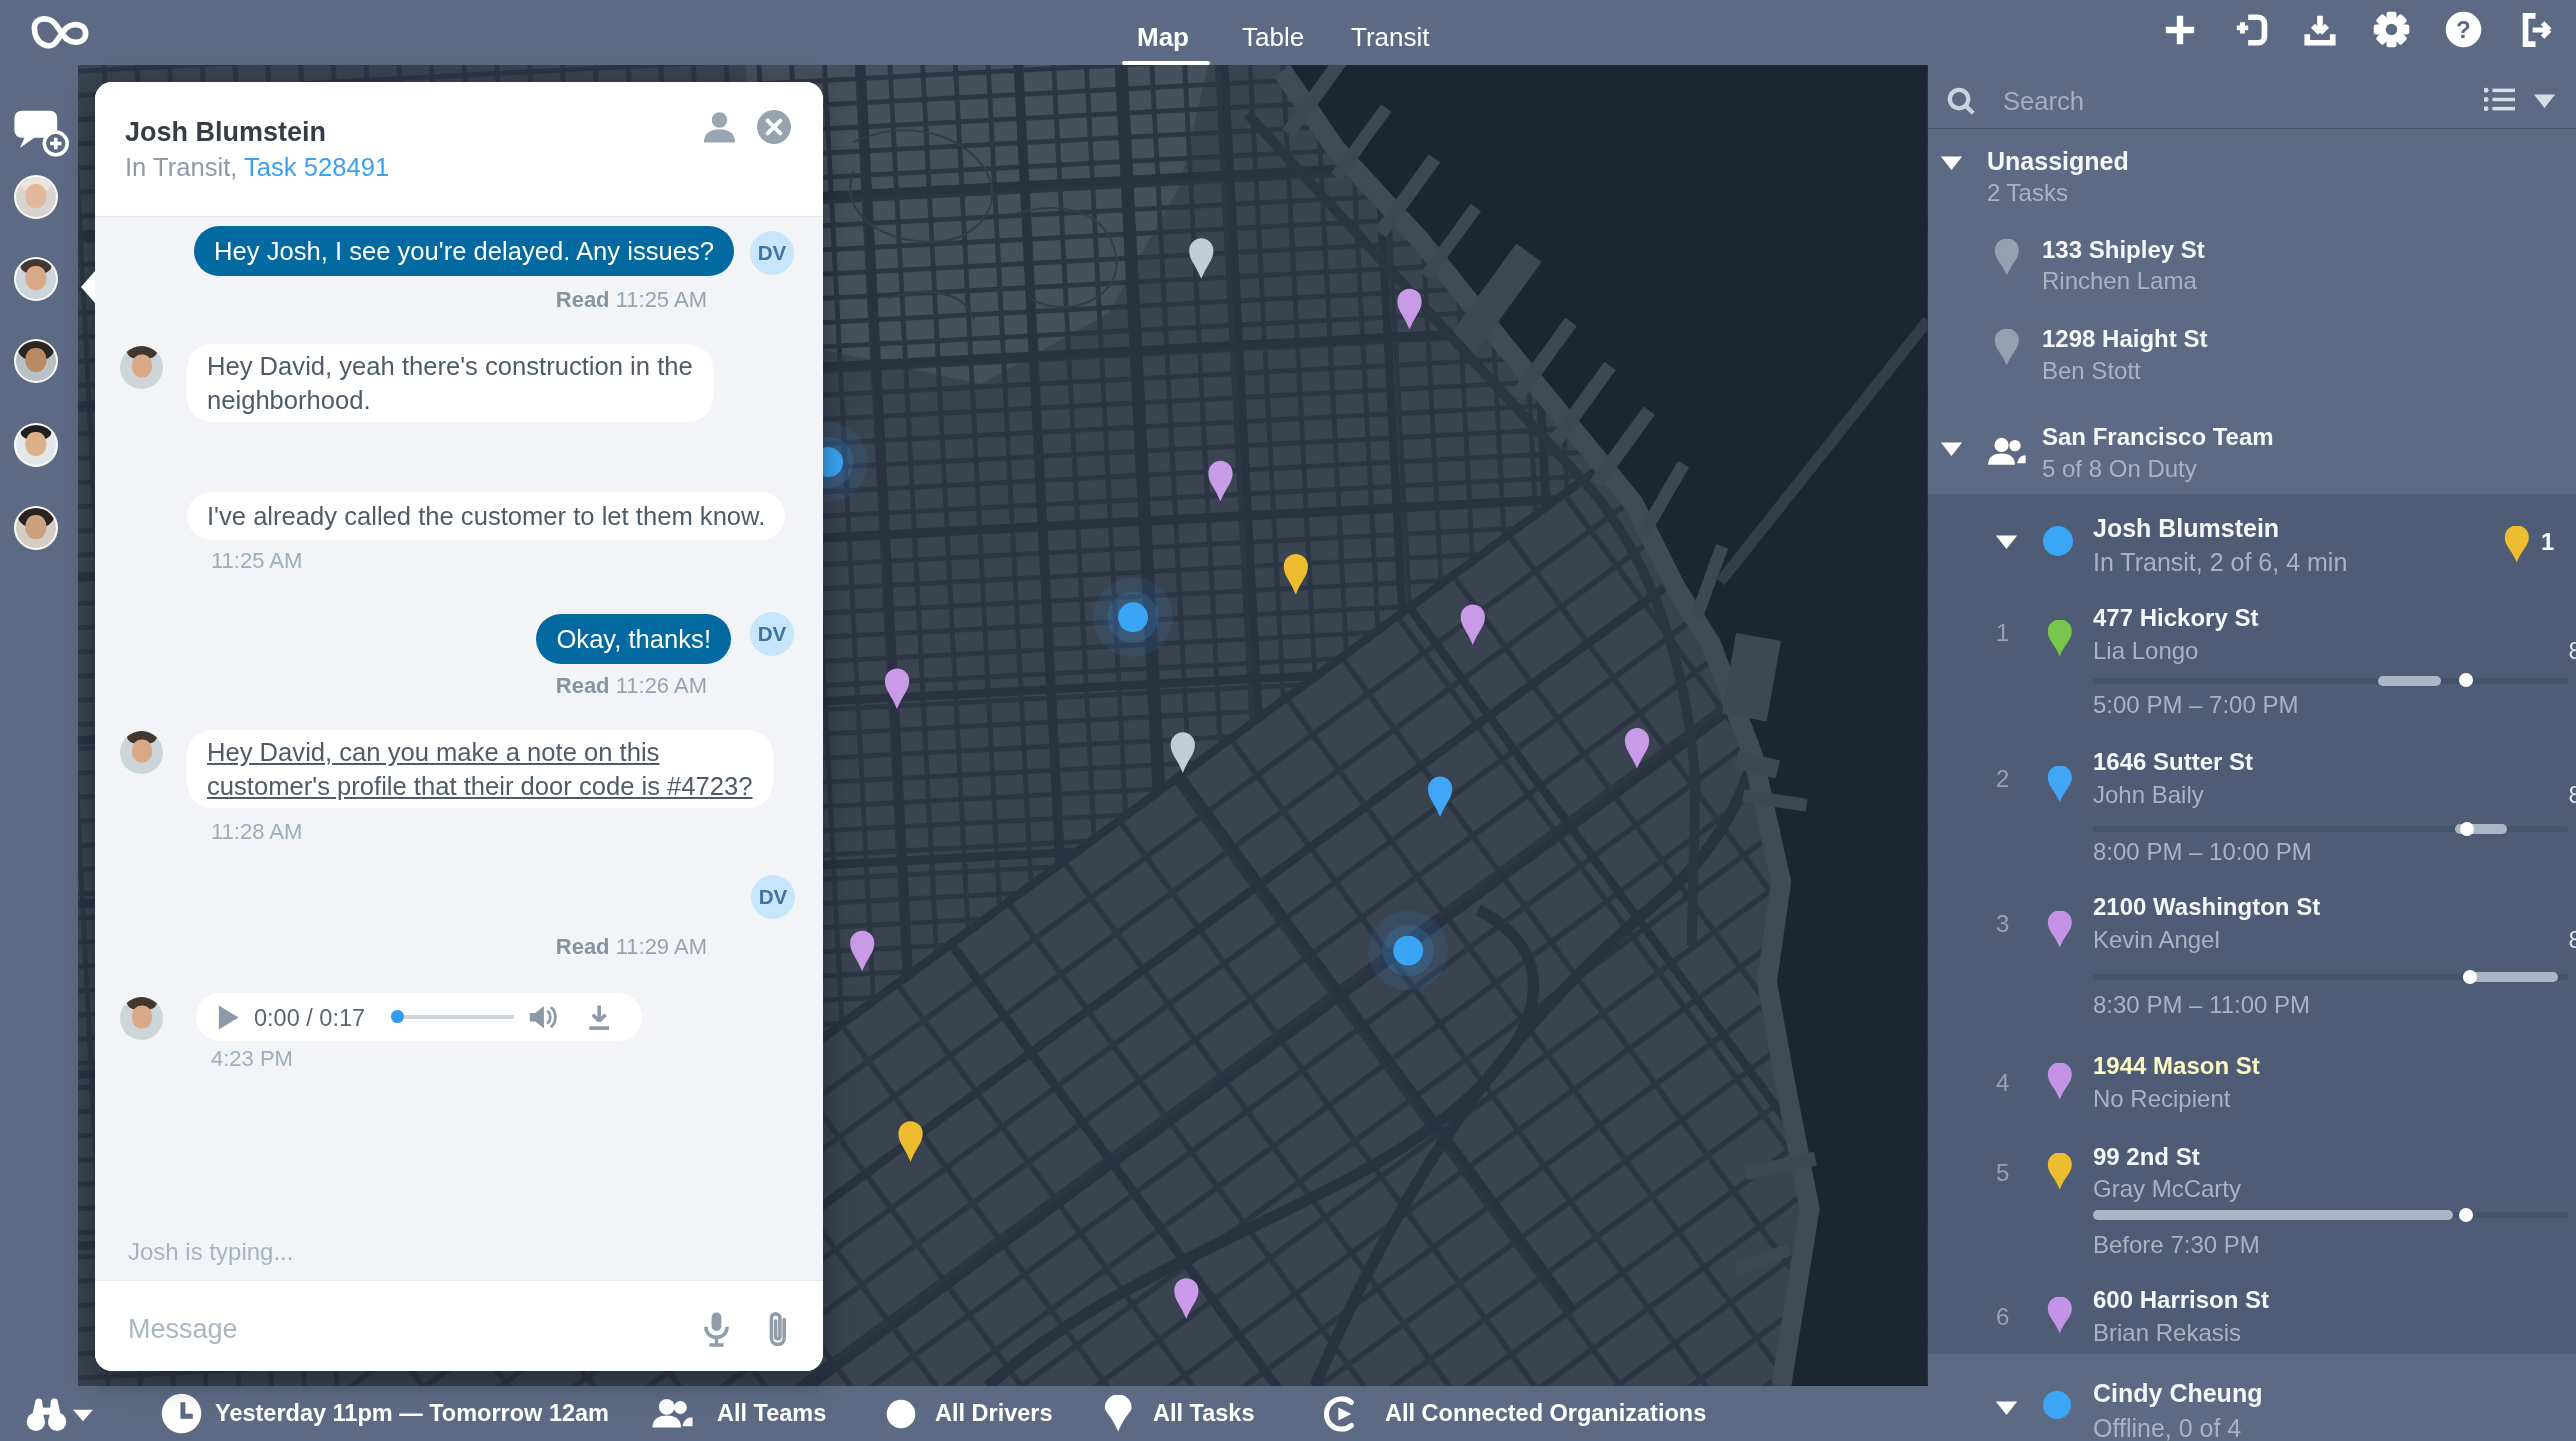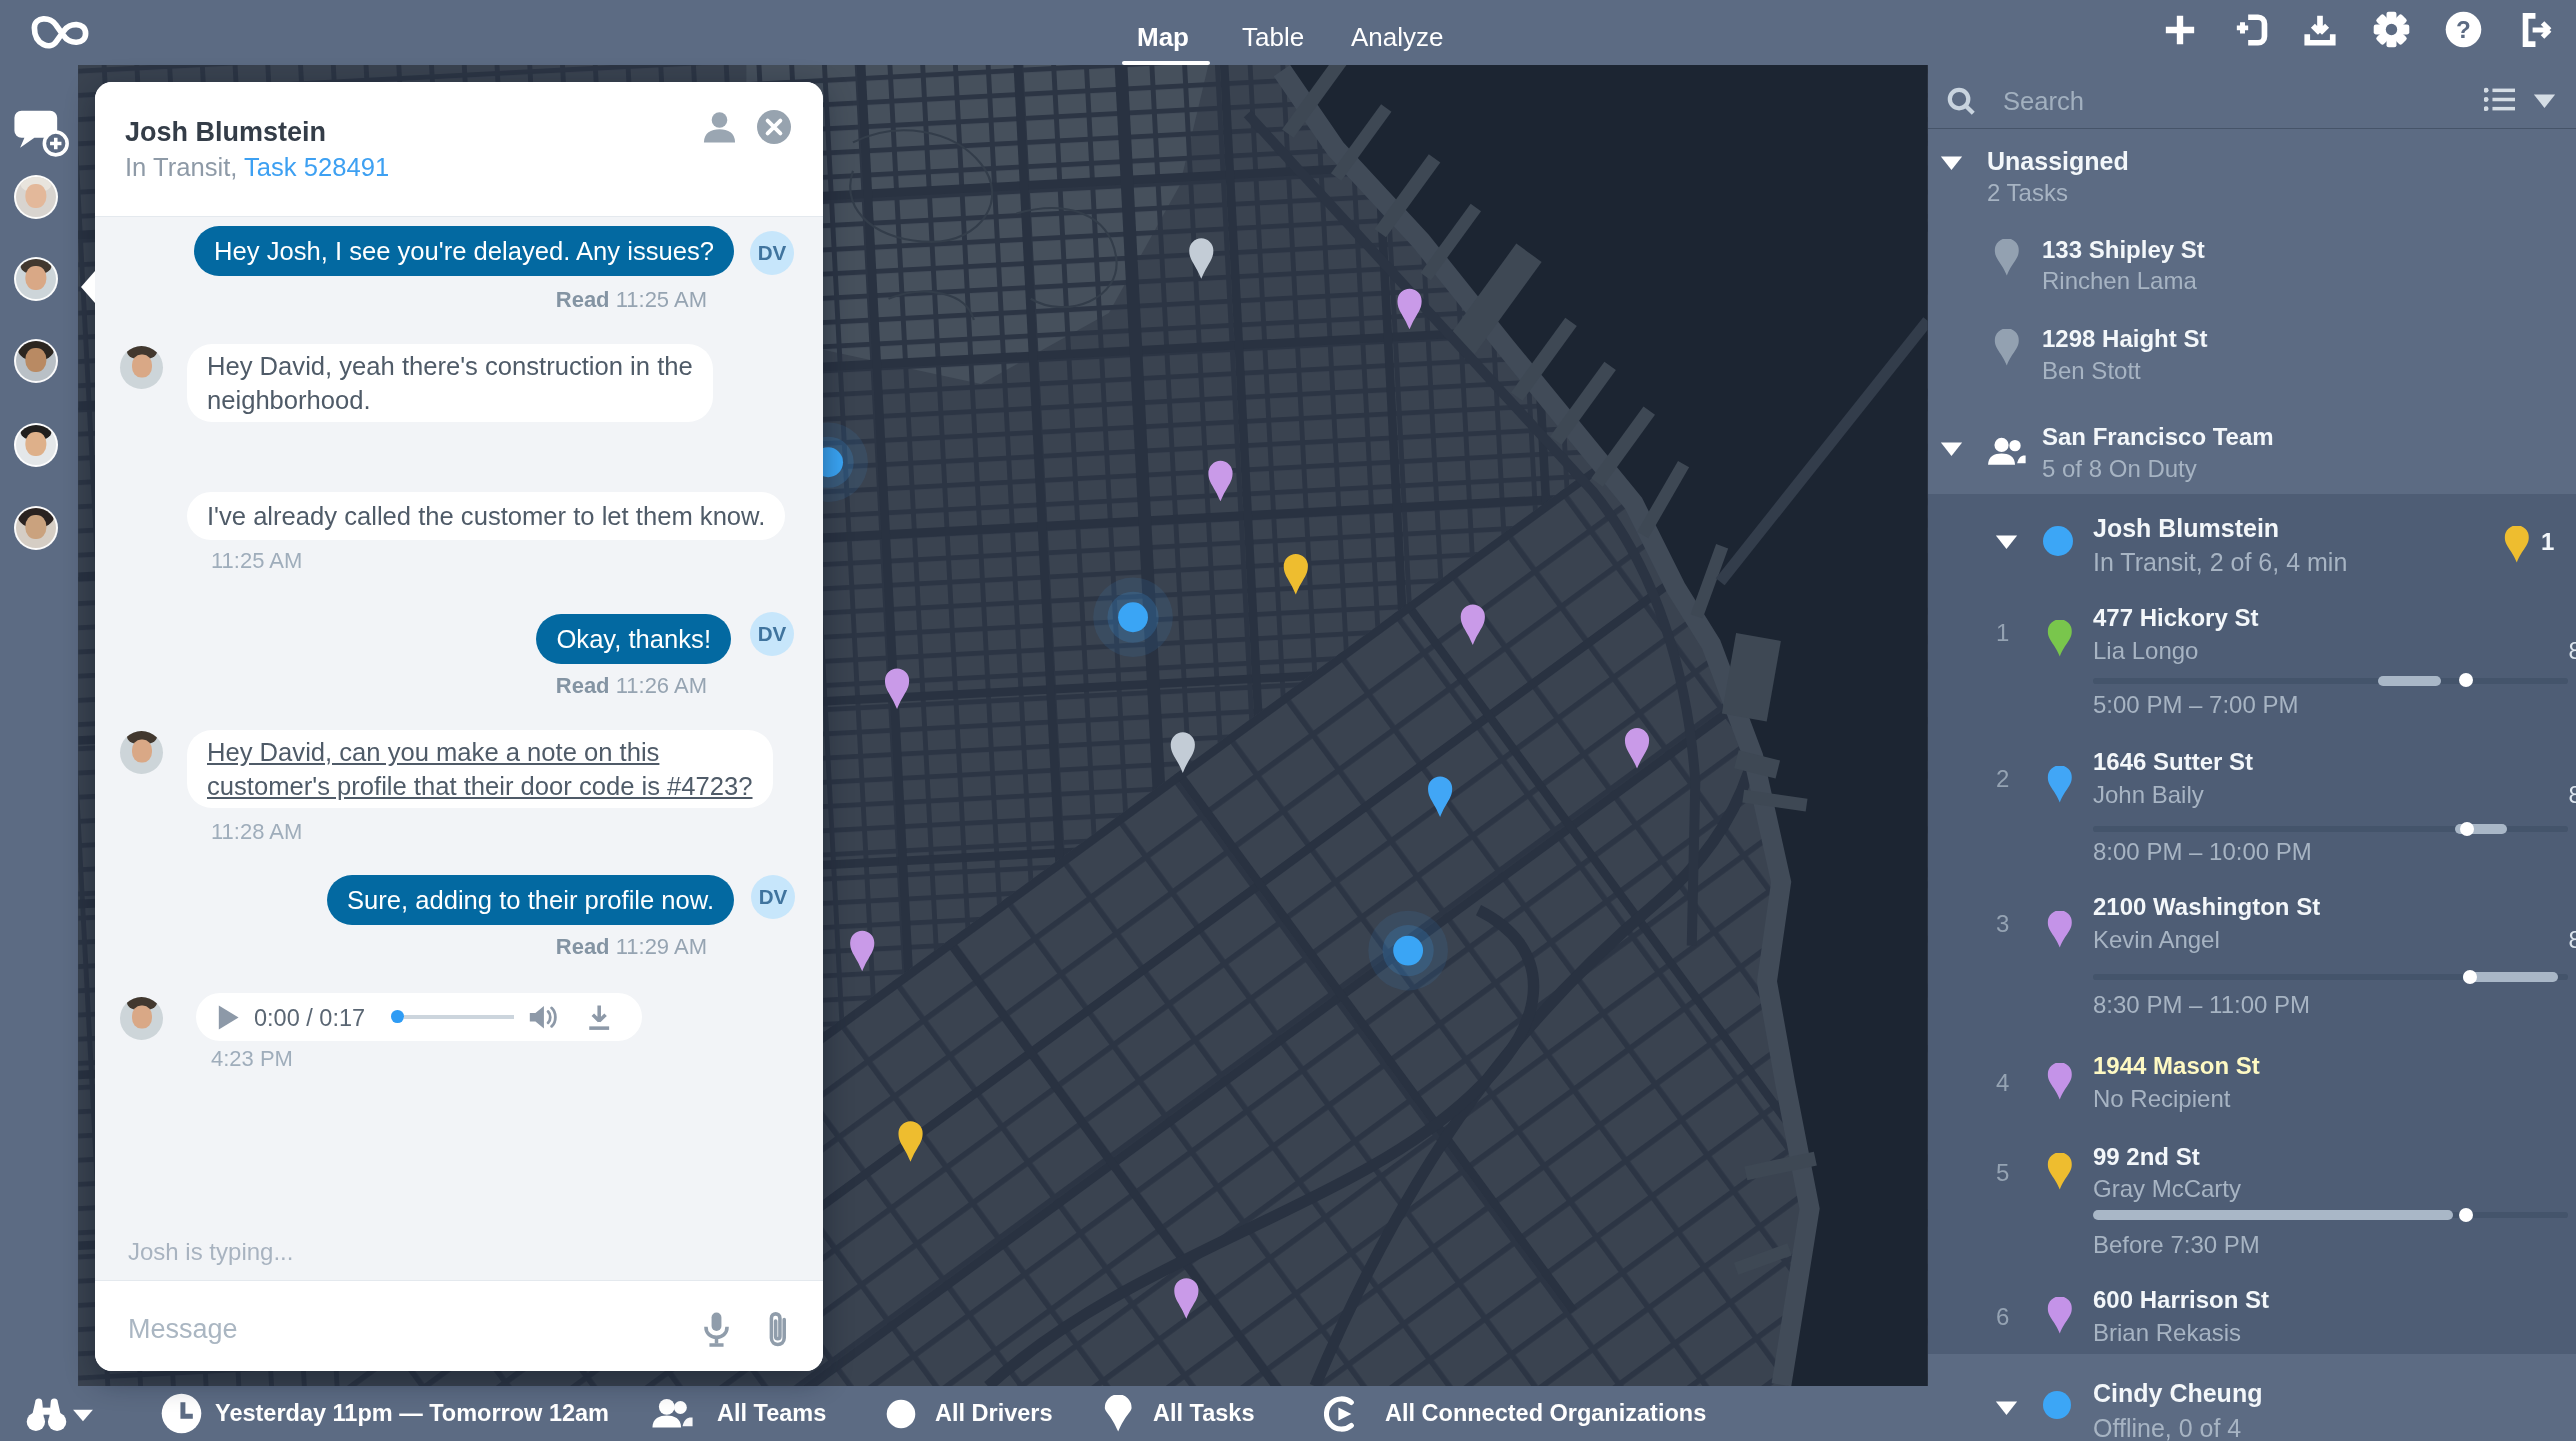--- a/index.html
+++ b/index.html
@@ -166,21 +166,21 @@
       </g>
     </g>
   </svg>
 
   <div id="topbar" class="abs">
     <svg class="abs" style="left:28px;top:14.2px" width="64" height="36" viewBox="0 0 90 50">
       <path d="M9,25 C9,9 32,9 40,22 L50,36 C58,49 81,49 81,33 C81,17 58,17 50,30 L40,44 C32,57 9,49 9,25 Z" fill="none" stroke="#fff" stroke-width="8" stroke-linecap="round" transform="translate(0,-6)"></path>
     </svg>
     <div class="tab bold" style="left:1137px;">Map</div>
     <div class="tab" style="left:1242px;">Table</div>
-    <div class="tab" style="left:1351px;">Analyze</div>
+    <div class="tab" style="left:1351px;">Transit</div>
     <div class="abs" style="left:1122px;top:61px;width:88px;height:3.6px;background:#fff;border-radius:2.1px;"></div>
 
     <svg class="abs" style="left:2163px;top:12.8px" width="34" height="34" viewBox="0 0 48 48">
       <path d="M24,4 V44 M4,24 H44" stroke="#fff" stroke-width="9"></path>
     </svg>
 
     <svg class="abs" style="left:2234px;top:12.8px" width="34" height="34" viewBox="0 0 48 48">
       <path d="M20,6 H34 A9,9 0 0 1 43,15 V33 A9,9 0 0 1 34,42 H20" fill="none" stroke="#fff" stroke-width="8"></path>
       <path d="M12,13 V29 M4,21 H20" stroke="#fff" stroke-width="7"></path>
     </svg>
@@ -440,21 +440,20 @@
     <div class="ts" style="left:116px;top:468px;">11:25 AM</div>
 
     <div class="bub out" style="right:92px;top:532px;">Okay, thanks!</div>
     <div class="dv" style="left:655px;top:530px;">DV</div>
     <div class="read" style="right:116px;top:593px;"><b>Read</b> 11:26 AM</div>
 
     <div class="avatar avm" style="left:25px;top:649px;"></div>
     <div class="bub in" style="left:92px;top:648px;text-decoration:underline;">Hey David, can you make a note on this<br>customer's profile that their door code is #4723?</div>
     <div class="ts" style="left:116px;top:739px;">11:28 AM</div>
 
-    <div class="bub out" style="right:89px;top:793px;">Sure, adding to their profile now.</div>
     <div class="dv" style="left:656px;top:793px;">DV</div>
     <div class="read" style="right:116px;top:854px;"><b>Read</b> 11:29 AM</div>
 
     <div class="avatar avm" style="left:25px;top:915px;"></div>
     <div class="abs" style="left:101px;top:911px;width:446px;height:48px;background:#fff;border-radius:24px;"></div>
     <svg class="abs" style="left:121px;top:922px" width="24" height="27" viewBox="0 0 34 38">
       <path d="M4,2 L32,19 L4,36 Z" fill="#8d99a8"></path>
     </svg>
     <div class="abs" style="left:159px;top:925px;font-size:23.5px;line-height:23.5px;color:#5a6673;">0:00 / 0:17</div>
     <div class="abs" style="left:296px;top:928px;width:12.8px;height:12.8px;border-radius:50%;background:#2f9cf4;"></div>

